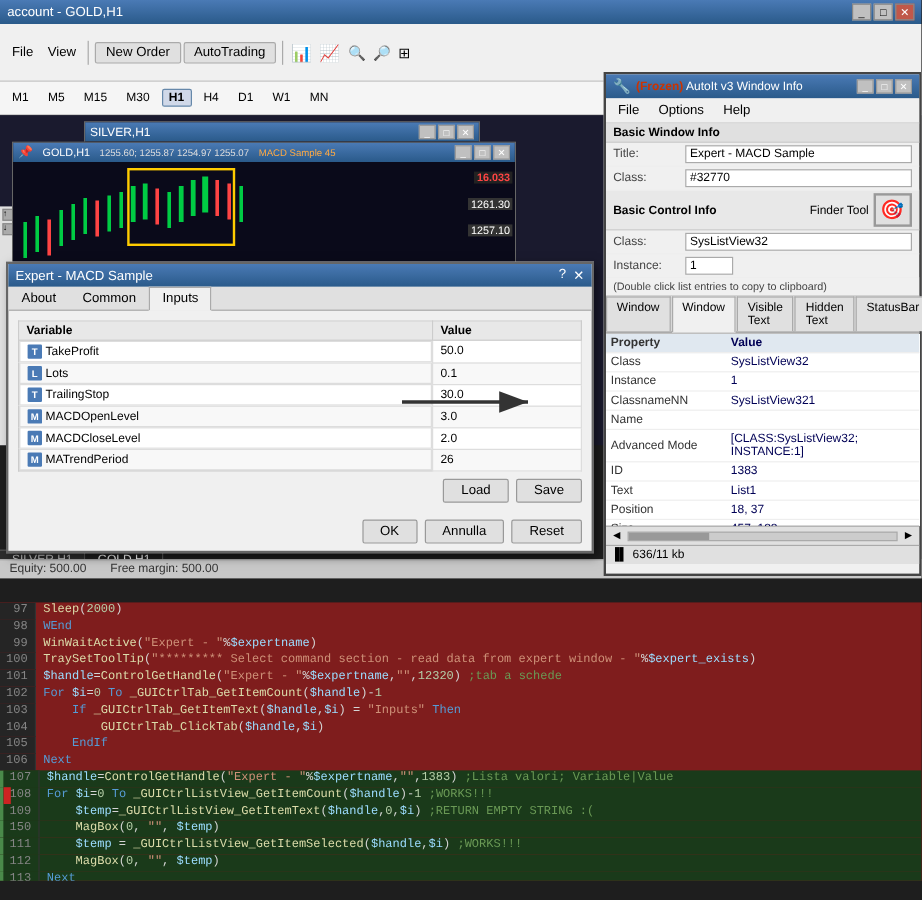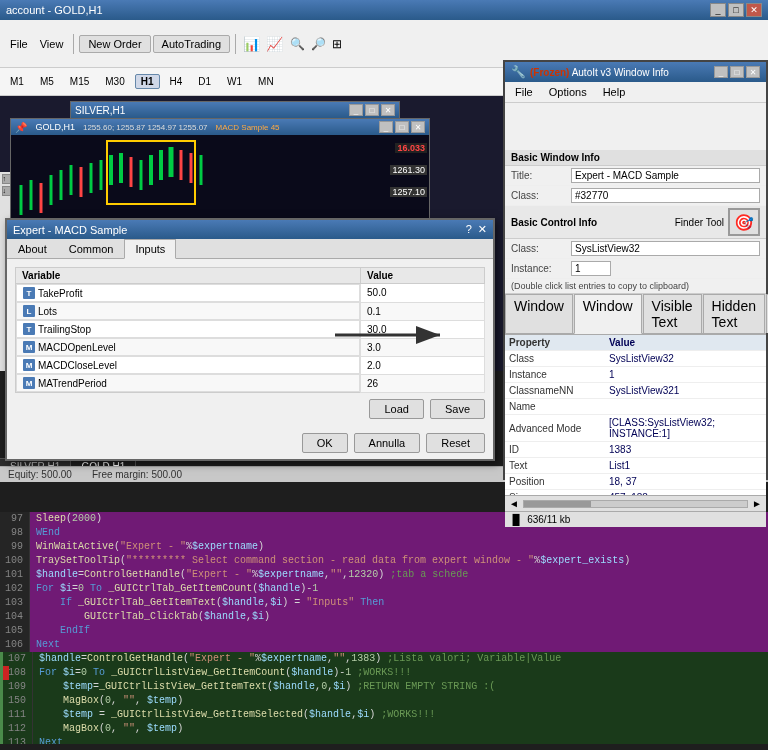--- a/index.html
+++ b/index.html
@@ -34,25 +34,25 @@
     .inputs-table tr:nth-child(even) { background: #f8f8f8; }
     .inputs-table tr td:first-child { display: flex; align-items: center; gap: 3px; }
     .var-icon { width: 12px; height: 12px; background: #4a7ab5; border-radius: 1px; display: inline-flex; align-items: center; justify-content: center; color: white; font-size: 8px; font-weight: bold; }
     .dialog-buttons { display: flex; justify-content: flex-end; gap: 6px; padding: 6px 8px; }
     .dialog-btn { padding: 3px 14px; font-size: 11px; cursor: pointer; background: #e0e0e0; border: 1px solid #999; border-radius: 2px; }
 
     
     .autoit-window { position: absolute; top: 60px; right: 0; width: 265px; height: 420px; background: #f0f0f0; border: 2px solid #444; z-index: 30; }
     .autoit-menubar { background: #f0f0f0; border-bottom: 1px solid #ccc; display: flex; padding: 2px; }
     .menu-item { padding: 2px 8px; font-size: 11px; cursor: pointer; }
-    .section-header { background: #e0e0e0; padding: 2px 6px; font-size: 10px; font-weight: bold; border-bottom: 1px solid #ccc; margin-top: 47px; }
+    .section-header { background: #e0e0e0; padding: 2px 6px; font-size: 10px; font-weight: bold; border-bottom: 1px solid #ccc; }
     .info-row { display: flex; padding: 2px 6px; border-bottom: 1px solid #eee; font-size: 10px; }
     .info-label { width: 60px; color: #444; flex-shrink: 0; }
     .finder-btn { width: 32px; height: 28px; background: #e0e0e0; border: 2px solid #999; cursor: pointer; display: flex; align-items: center; justify-content: center; font-size: 16px; }
-    .tabs-bar { display: flex; background: #d8d8d8; border-bottom: 2px solid #aaa; font-size: 14px; }
+    .tabs-bar { display: flex; background: #d8d8d8; border-bottom: 2px solid #aaa; font-size: 10px; }
     .autoit-tab { padding: 3px 8px; cursor: pointer; border: 1px solid #aaa; border-bottom: none; background: #e0e0e0; margin-right: 1px; }
     .autoit-tab.active { background: #f0f0f0; border-bottom: 1px solid #f0f0f0; margin-bottom: -1px; }
     .prop-table { width: 100%; border-collapse: collapse; font-size: 10px; }
     .prop-table tr { border-bottom: 1px solid #eee; }
     .prop-table td { padding: 2px 4px; }
     .prop-table td:first-child { color: #333; width: 100px; }
     .prop-table td:last-child { color: #000055; }
     .autoit-statusbar { background: #e0e0e0; border-top: 1px solid #aaa; padding: 2px 4px; font-size: 10px; display: flex; align-items: center; justify-content: space-between; }
     .code-line { display: flex; font-size: 10px; line-height: 14px; font-family: 'Courier New', monospace; }
     .line-num { width: 30px; color: #858585; text-align: right; padding-right: 6px; flex-shrink: 0; user-select: none; background: #252525; border-right: 1px solid #333; }
@@ -393,21 +393,21 @@
 <div style="position:absolute;bottom:276px;left:0;display:flex;background:#2d2d2d;border-top:1px solid #555;z-index:10;">
   <div class="bottom-tab">SILVER,H1</div>
   <div class="bottom-tab active">GOLD,H1</div>
 </div>
 
 <div style="position:absolute;bottom:268px;left:0;right:0;background:#c8c8c8;height:16px;display:flex;align-items:center;padding:0 8px;font-size:10px;color:#333;border-top:1px solid #aaa;z-index:15;gap:20px;">
   <span>Equity: 500.00</span>
   <span>Free margin: 500.00</span>
 </div>
 
-<div style="position:absolute;bottom:6px;left:0;right:0;height:232px;background:#701a75;overflow:hidden;">
+<div style="position:absolute;bottom:16px;left:0;right:0;height:232px;background:#7f1d1d;overflow:hidden;">
 
   <div class="code-line">
     <span class="line-num">97</span>
     <span class="line-content"><span class="fn">Sleep</span><span class="punc">(</span><span class="num">2000</span><span class="punc">)</span></span>
   </div>
 
   <div class="code-line">
     <span class="line-num">98</span>
     <span class="line-content"><span class="kw">WEnd</span></span>
   </div>

